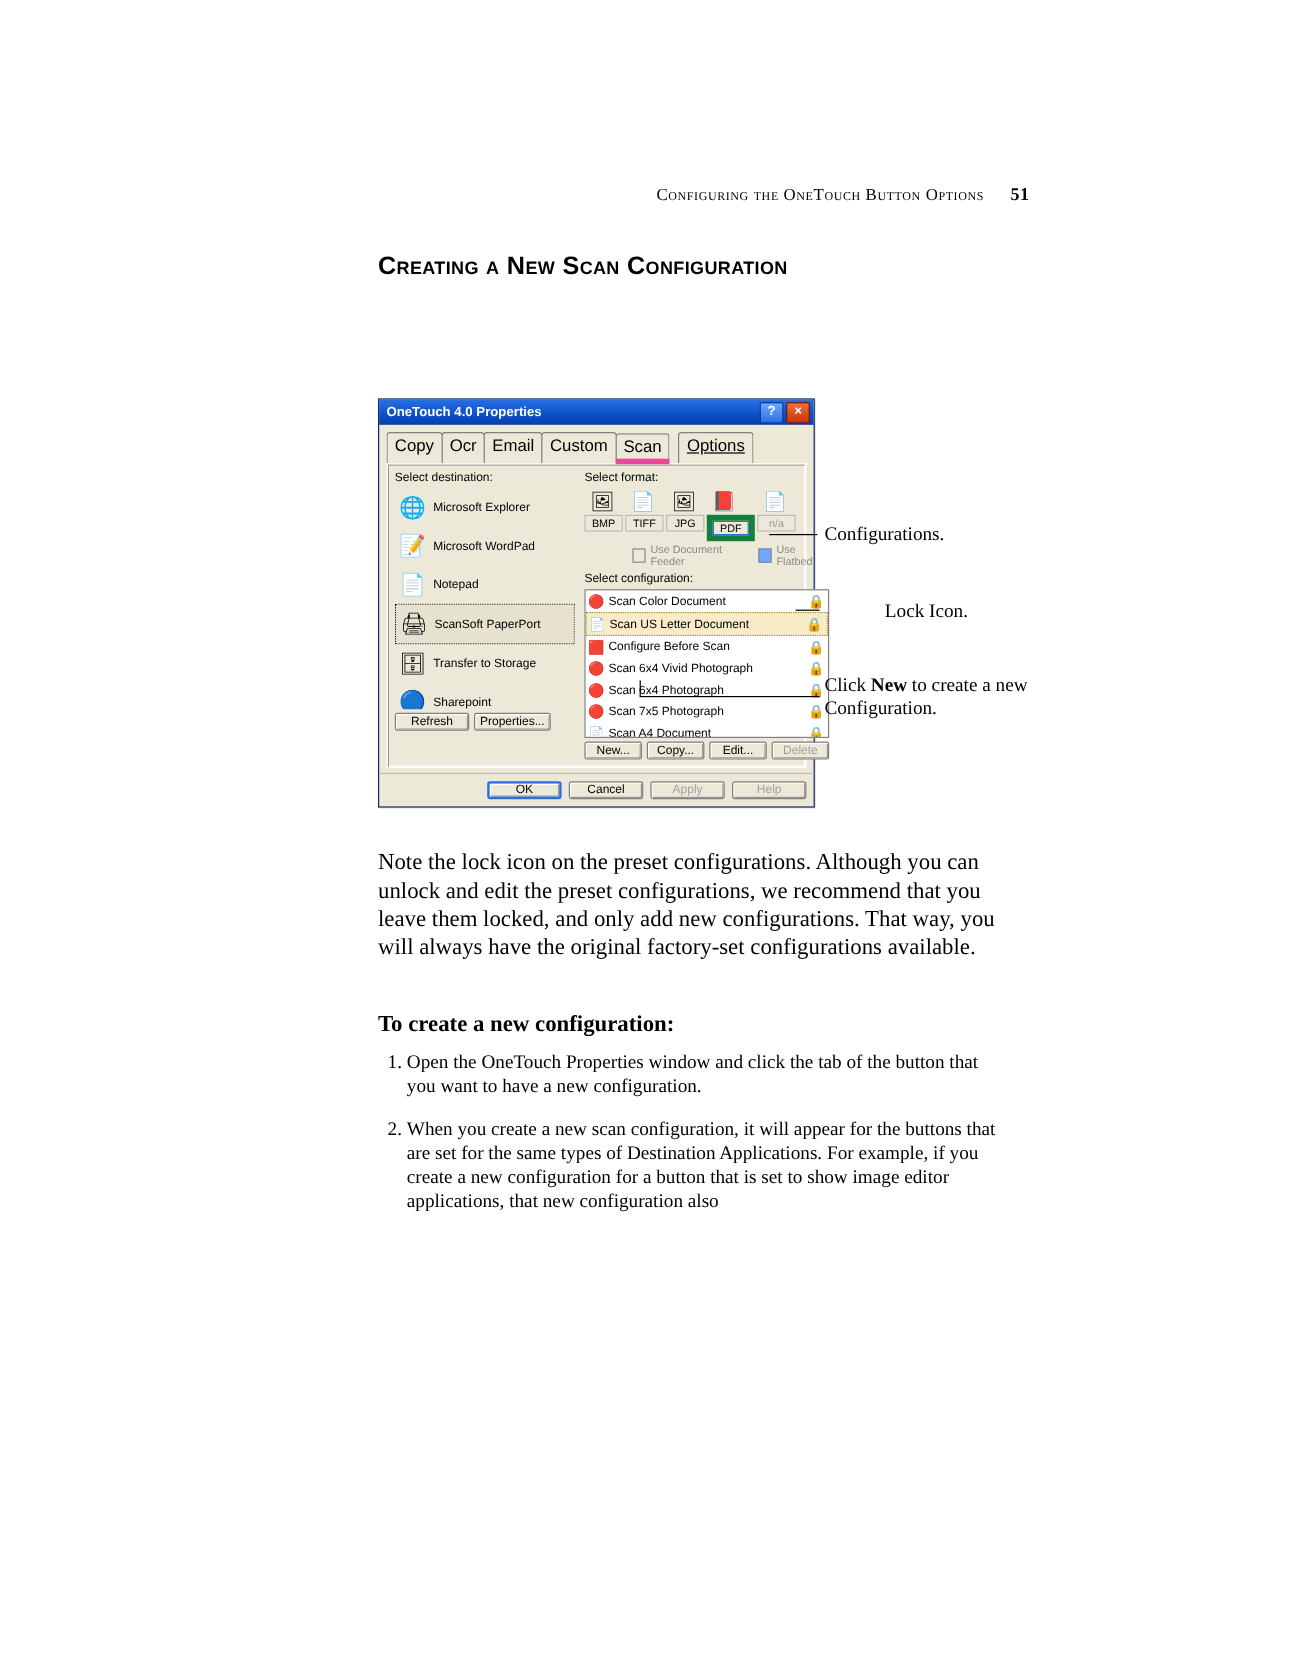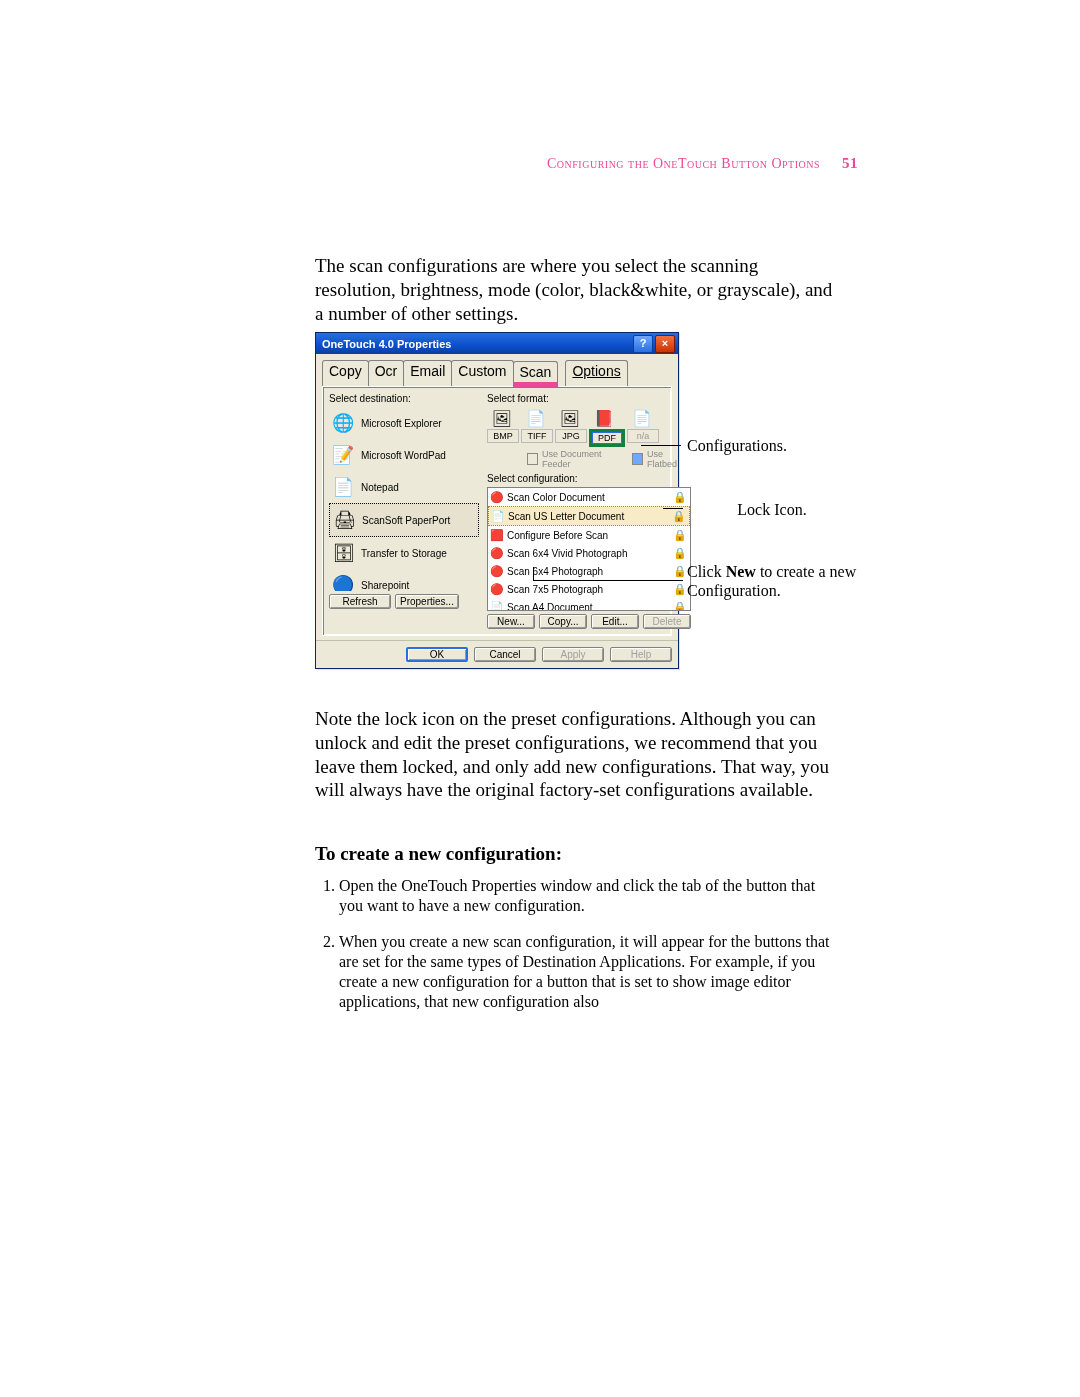--- a/index.html
+++ b/index.html
@@ -15,21 +15,21 @@
     position: relative;
     background: #fff;
   }
   .running-head {
     position: absolute;
     top: 155px;
     right: 222px;
     font-size: 14px;
     font-variant: small-caps;
     letter-spacing: 0.5px;
-    color: #ec4899;
+    color: #000000;
   }
   .running-head .pagenum {
     font-weight: bold;
     font-size: 15px;
     margin-left: 18px;
   }
   .section-title {
     position: absolute;
     top: 210px;
     left: 315px;
@@ -180,21 +180,21 @@
   .btnrow { display: flex; gap: 4px; margin-top: 3px; }
 
   .fmt-row { display: flex; gap: 2px; margin: 2px 0 0 0; }
   .fmt-cell {
     width: 30px; text-align: center;
     border: 1px solid #bbb;
     padding: 1px 0;
     font-size: 9px;
     background: #ece9d8;
   }
-  .fmt-cell.sel { border: 3px solid #15803d; box-shadow: 0 0 0 1px #2a6fe0 inset; }
+  .fmt-cell.sel { border: 5px solid #15803d; box-shadow: 0 0 0 1px #2a6fe0 inset; }
   .fmt-icon {
     width: 30px; height: 22px; display: flex; align-items: center; justify-content: center;
     font-size: 16px;
   }
   .fmt-na { color: #999; }
 
   .chk-row { display: flex; align-items: center; gap: 4px; font-size: 9px; color: #888; margin: 2px 0 4px 0; padding-left: 40px; }
   .chk { width: 10px; height: 10px; border: 1px solid #888; display: inline-block; }
 
   .config-list {
@@ -238,22 +238,22 @@
 </head>
 <body>
 
 <div class="page">
 
   <div class="running-head">
     <span>Configuring the OneTouch Button Options</span>
     <span class="pagenum">51</span>
   </div>
 
-
-  <div class="intro-para">The scan configurations are where you select the scanning resolution, brightness, mode (color, black&amp;white, or grayscale), and a number of other settings.</div>
+  <div class="section-title">Creating a New Scan Configuration</div>
+
 
   <div class="dialog">
     <div class="titlebar">
       <span>OneTouch 4.0 Properties</span>
       <div class="buttons">
         <div class="tb-btn tb-help">?</div>
         <div class="tb-btn">×</div>
       </div>
     </div>
     <div class="dlg-body">

